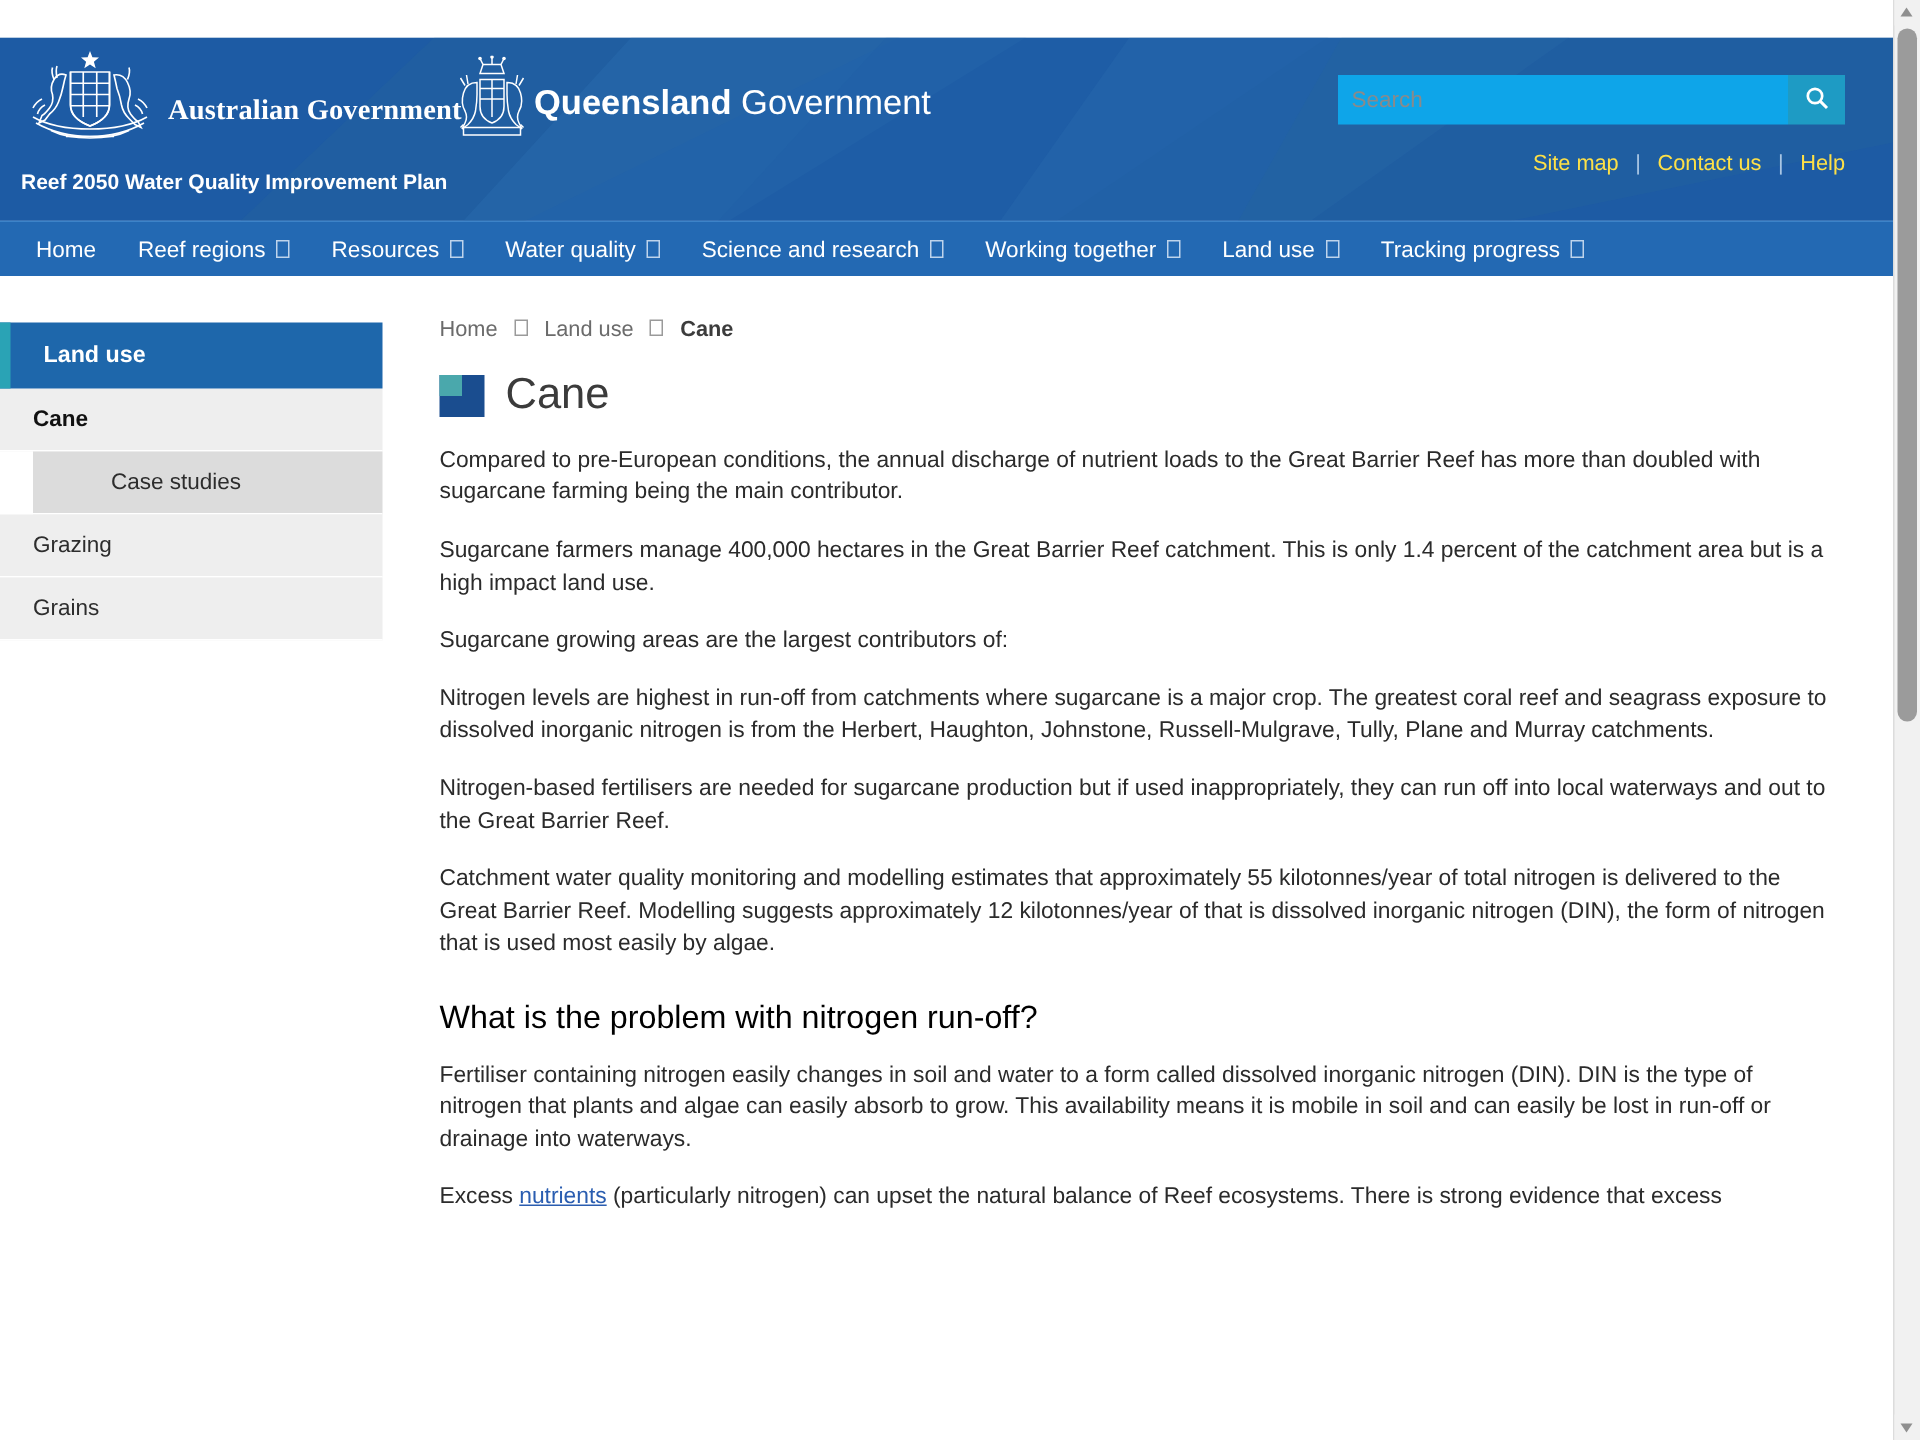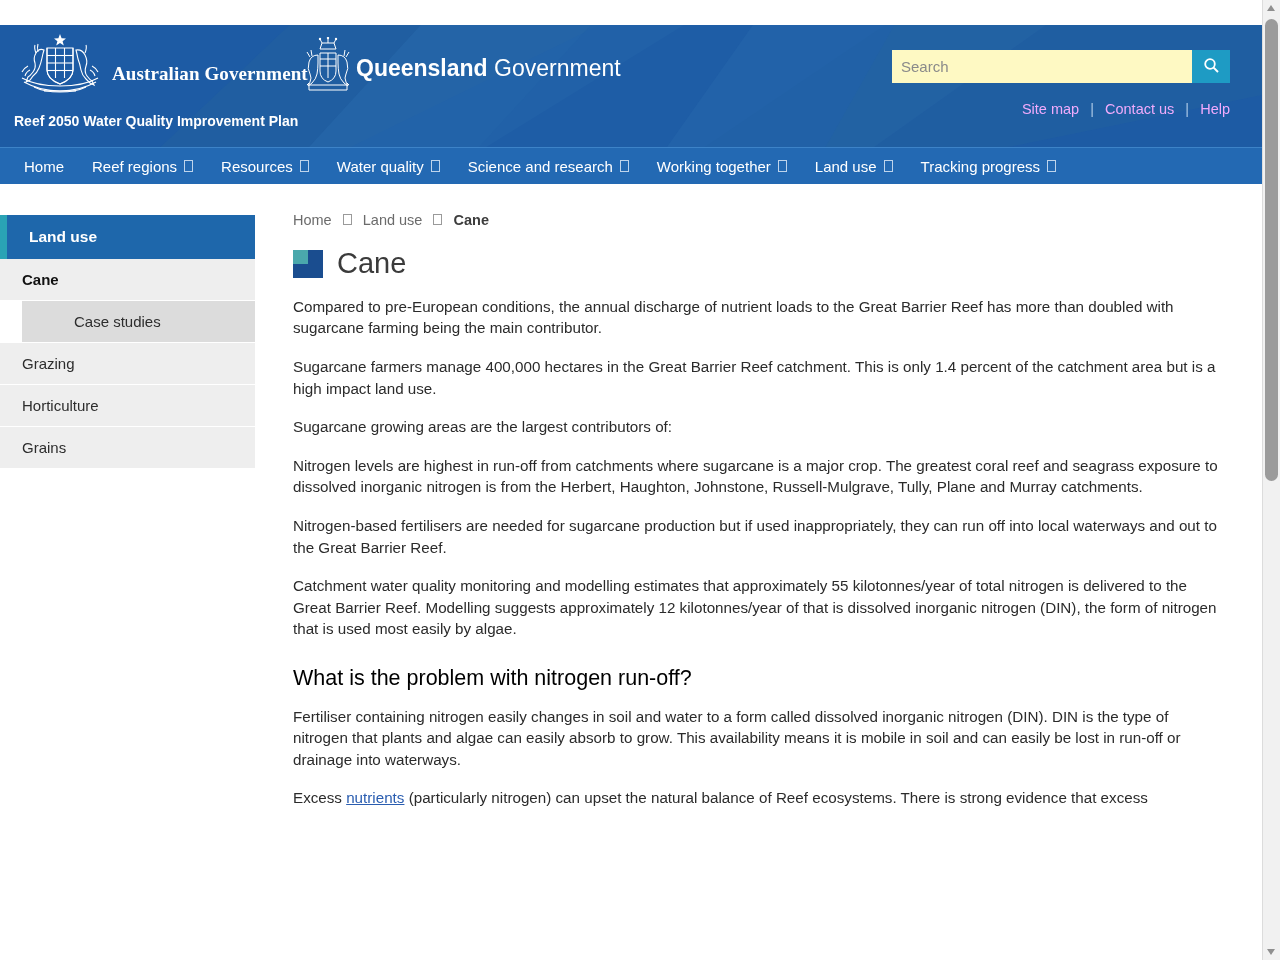--- a/index.html
+++ b/index.html
@@ -70,41 +70,41 @@
   }
 
   .search-wrap {
     position: absolute; right: 32px; top: 25px;
     display: flex;
     width: 338px; height: 33px;
   }
   .search-input {
     flex: 1 1 auto;
     border: 0; outline: none;
-    background: #fef9c3;
+    background: #0ea5e9;
     font-family: "Liberation Sans", sans-serif;
     font-size: 15px;
     color: #333;
     padding: 0 9px;
   }
   .search-input::placeholder { color: #8a8a8a; }
   .search-btn {
     width: 38px;
     border: 0;
     background: #1e9bc4;
     cursor: pointer;
   }
   .util-links {
     position: absolute; right: 32px; top: 76px;
     color: #ffffff;
     font-size: 14.5px;
     white-space: nowrap;
   }
   .util-links a {
-    color: #f0abfc; text-decoration: none;
+    color: #fde047; text-decoration: none;
   }
   .util-sep {
     display: inline-block;
     padding: 0 7px;
     color: #a9c6e4;
   }
 
   
   .main-nav {
     height: 37px;
@@ -418,23 +418,20 @@
         <div class="side-link current">
           <span>Cane</span>
         </div>
         <div class="side-link child">
           <span>Case studies</span>
         </div>
         <div class="side-link">
           <span>Grazing</span>
         </div>
         <div class="side-link">
-          <span>Horticulture</span>
-        </div>
-        <div class="side-link">
           <span>Grains</span>
         </div>
       </div>
 
       <div class="content">
 
         <div class="breadcrumb">
           <a href="#">Home</a>
           <span class="bc-sep"></span>
           <a href="#">Land use</a>

